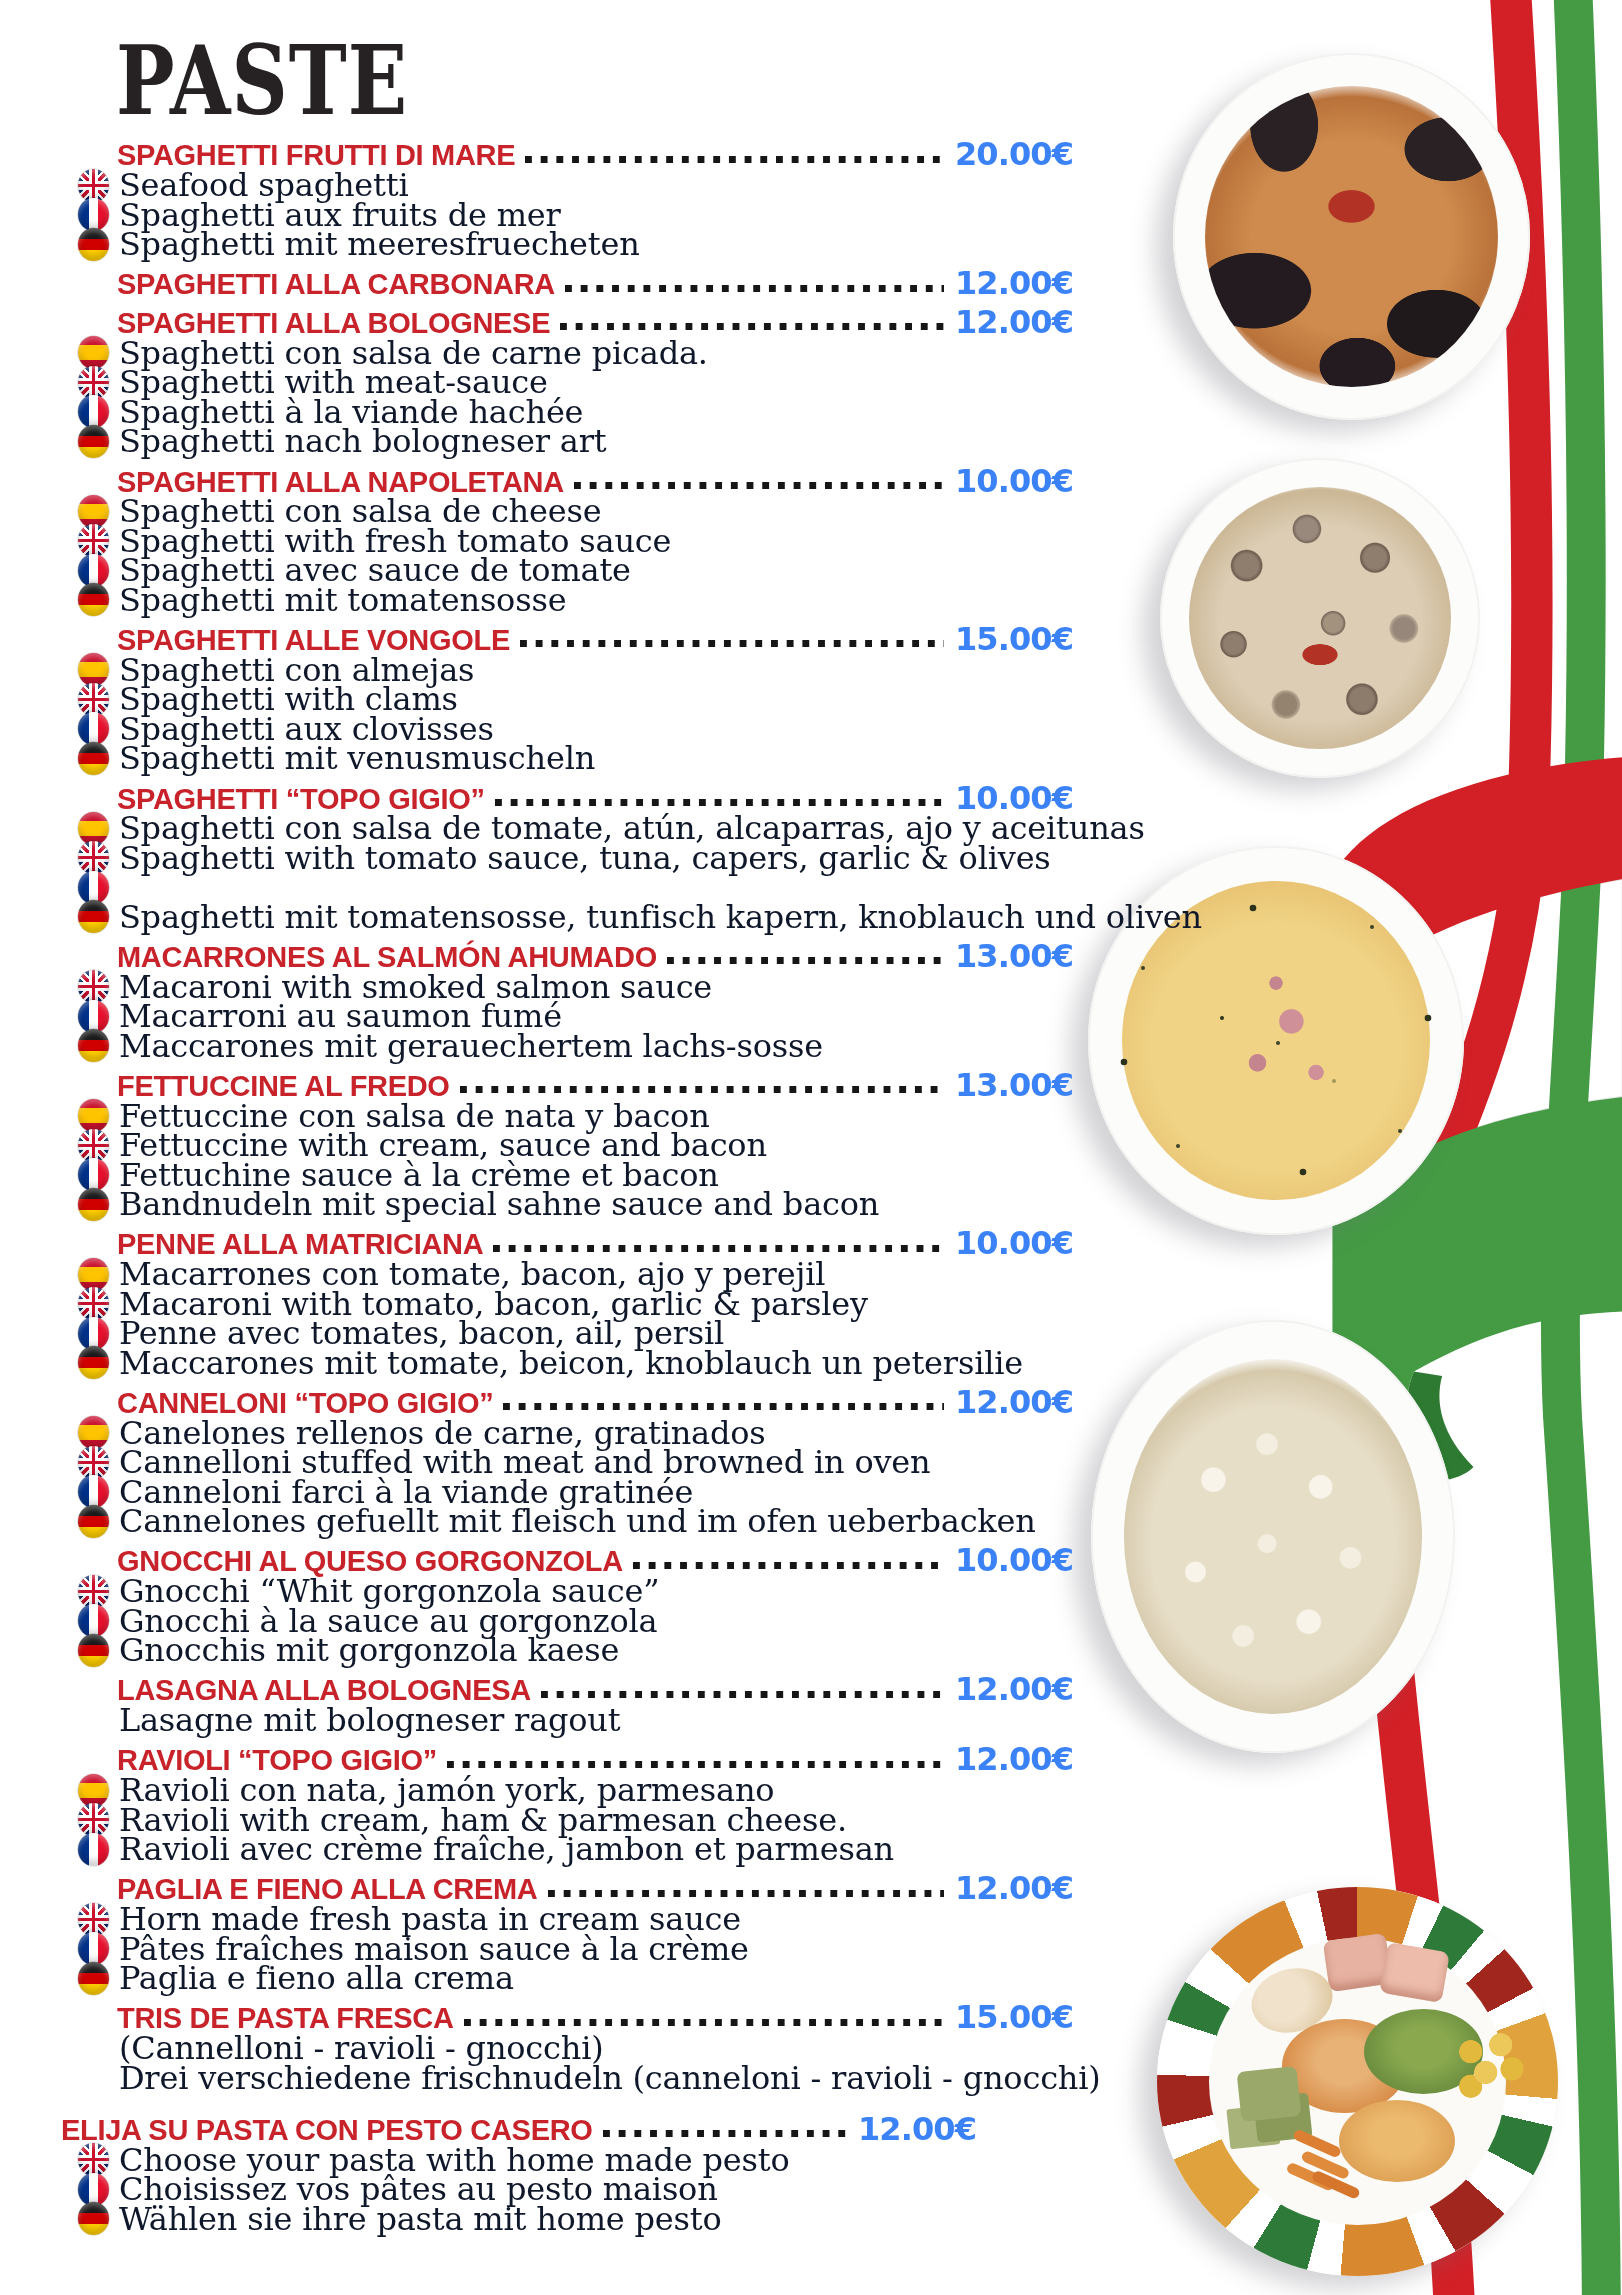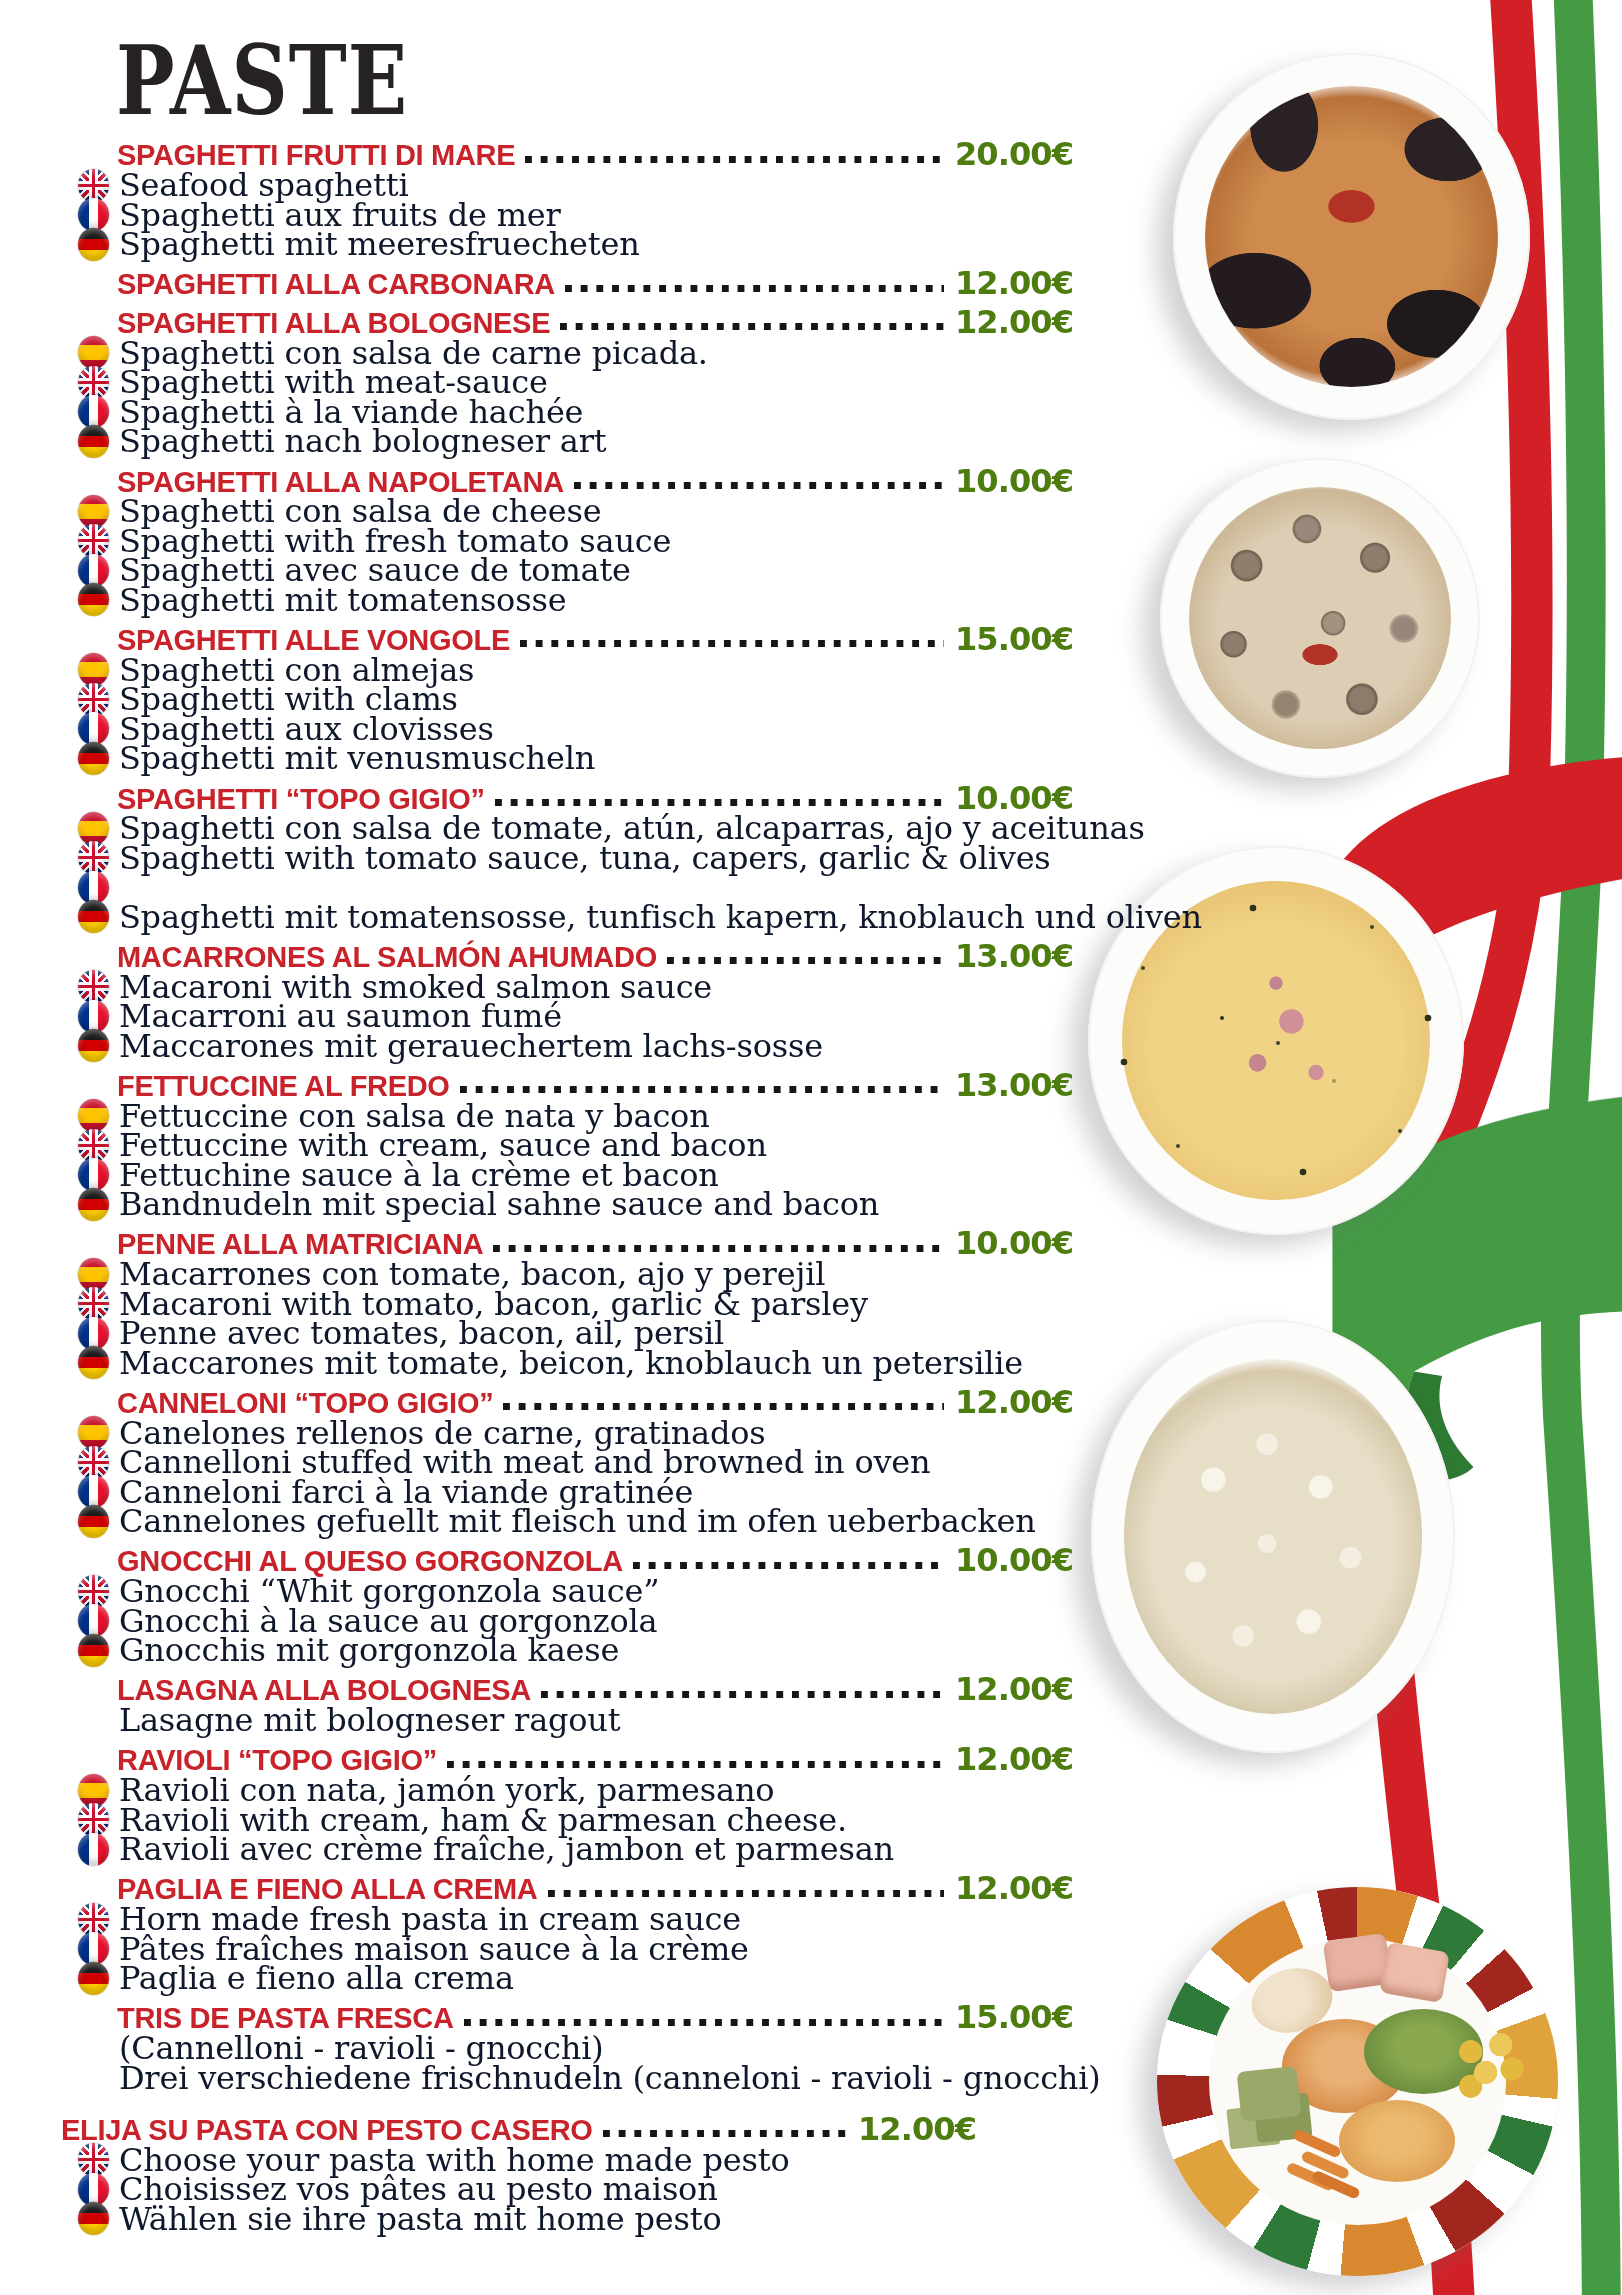--- a/index.html
+++ b/index.html
@@ -85,21 +85,21 @@
   .menu-col{position:absolute;left:76px;top:33px;width:997px;z-index:2;}
   .paste{font-family:"DejaVu Serif",serif;font-weight:bold;font-size:95px;line-height:1.02;color:#262223;
          letter-spacing:1.3px;transform:scaleX(.82);transform-origin:left;margin:0 0 2.5px 40px;white-space:nowrap;}
   .item{width:997px;}
   .title-row{display:flex;align-items:baseline;margin:5.6px 0 1.9px 41px;height:33px;}
   .title{font-family:Liberation Sans, sans-serif;font-weight:bold;font-size:29px;color:#c8222a;
          letter-spacing:-0.3px;white-space:nowrap;}
   .dots{flex:1;align-self:flex-end;height:7px;margin:0 11.3px 5.6px 10px;min-width:38px;
         background-image:repeating-linear-gradient(90deg,#161616 0 7px,rgba(0,0,0,0) 7px 15.7px);
         background-size:15.7px 7px;background-repeat:repeat-x;background-position:left bottom;}
-  .price{font-family:"DejaVu Sans","Liberation Sans",sans-serif;font-weight:bold;font-size:32px;color:#4d7c0f;
+  .price{font-family:"DejaVu Sans","Liberation Sans",sans-serif;font-weight:bold;font-size:32px;color:#3b82f6;
          letter-spacing:-0.9px;white-space:nowrap;}
   .desc-row{display:flex;align-items:center;height:29.5px;margin-left:1.9px;}
   .desc-text{font-size:32px;color:#0f172a;white-space:nowrap;letter-spacing:-0.2px;line-height:1;}
   .flag{width:31px;height:33px;border-radius:50%;flex:none;margin-right:10px;
         box-shadow:inset 0 -5.6px 6.3px rgba(0,0,0,.18), inset 0 3.8px 5px rgba(255,255,255,.30), 0 0 0 0.6px rgba(0,0,0,.22);}
   .flag.noflag{background:none;box-shadow:none;}
   .flag.es{background:linear-gradient(180deg,#c8102e 0 26%,#ffc400 26% 74%,#c8102e 74%);}
   .flag.fr{background:linear-gradient(90deg,#003189 0 34%,#ffffff 34% 66%,#e8112d 66%);}
   .flag.de{background:linear-gradient(180deg,#1a1a1a 0 34%,#d00000 34% 67%,#ffce00 67%);}
   .flag.gb{background:

